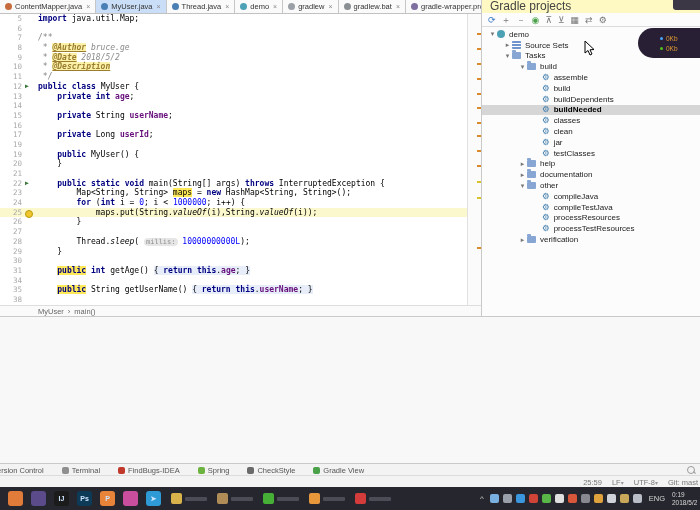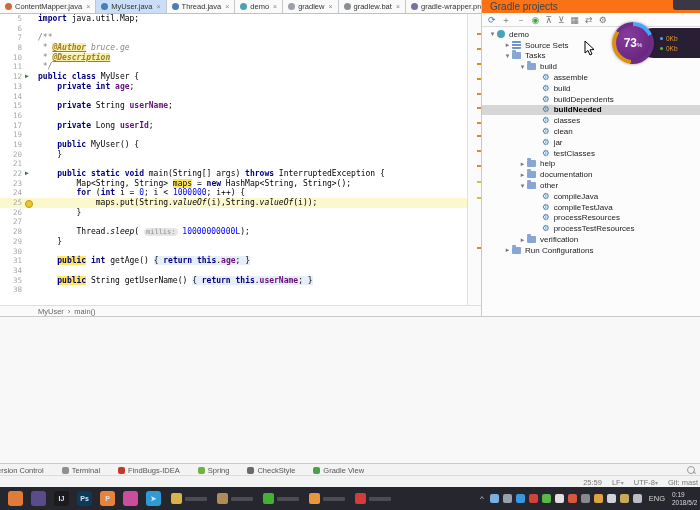--- a/index.html
+++ b/index.html
@@ -40,21 +40,21 @@
   
   #stripe{position:absolute;left:467px;top:14px;width:14px;height:291px;background:#fbfbfb;border-left:1px solid #e0e0e0;}
   .tick{position:absolute;left:9px;width:5px;height:2px;}
   
   #crumbs{position:absolute;left:0;top:305px;width:481px;height:12px;background:#fafafa;
     border-top:1px solid #dedede;border-bottom:1px solid #c9c9c9;font-size:7.5px;color:#666;
     display:flex;align-items:center;gap:4px;padding-left:38px;box-sizing:border-box;}
   
   #gradle{position:absolute;left:481px;top:0;width:219px;height:317px;background:#fcfcfc;
     border-left:1px solid #c9c9c9;border-bottom:1px solid #c9c9c9;box-sizing:border-box;}
-  #gradle-title{height:13px;line-height:13px;font-size:10px;color:#444;padding-left:8px;background:#f97316;}
+  #gradle-title{height:13px;line-height:13px;font-size:12px;color:#444;padding-left:8px;background:#fef9c3;}
   #gradle-toolbar{height:13px;display:flex;align-items:center;gap:6px;padding-left:6px;
     border-bottom:1px solid #dcdcdc;font-size:9px;color:#777;}
   #gradle-toolbar .tbi{cursor:default;line-height:12px;}
   #gtree{position:relative;margin-top:2px;}
   .trow{position:relative;height:10.8px;display:flex;align-items:center;font-size:8px;color:#222;white-space:nowrap;}
   .trow.sel{background:#d6d6d6;}
   .trow.sel .tlabel{font-weight:bold;color:#000;}
   .chev{width:9px;font-size:7px;color:#777;text-align:center;flex:0 0 auto;}
   .ticon{flex:0 0 auto;margin-right:4px;}
   .ticon.task{color:#3f7cac;font-size:8.5px;line-height:9px;}
@@ -152,20 +152,21 @@
         <span>▾</span>
         <span>▤</span>
       </div>
     </div>
 
   <div id="editor">
       <div class="line"><span class="gut">5</span><span class="code"><span class="kw">import </span><span>java.util.Map;</span></span></div>
       <div class="line"><span class="gut">6</span><span class="code"></span></div>
       <div class="line"><span class="gut">7</span><span class="code"><span class="cmt">/**</span></span></div>
       <div class="line"><span class="gut">8</span><span class="code"><span class="cmt"> * </span><span class="tag">@Author</span><span class="cmti"> bruce.ge</span></span></div>
+      <div class="line"><span class="gut">9</span><span class="code"><span class="cmt"> * </span><span class="tag">@Date</span><span class="cmti"> 2018/5/2</span></span></div>
       <div class="line"><span class="gut">10</span><span class="code"><span class="cmt"> * </span><span class="tag">@Description</span></span></div>
       <div class="line"><span class="gut">11</span><span class="code"><span class="cmt"> */</span></span></div>
       <div class="line"><span class="gut">12</span><span class="gicon run">▶</span><span class="code"><span class="kw">public class </span><span>MyUser {</span></span></div>
       <div class="line"><span class="gut">13</span><span class="code"><span>    </span><span class="kw">private int </span><span class="fld">age</span><span>;</span></span></div>
       <div class="line"><span class="gut">14</span><span class="code"></span></div>
       <div class="line"><span class="gut">15</span><span class="code"><span>    </span><span class="kw">private </span><span>String </span><span class="fld">userName</span><span>;</span></span></div>
       <div class="line"><span class="gut">16</span><span class="code"></span></div>
       <div class="line"><span class="gut">17</span><span class="code"><span>    </span><span class="kw">private </span><span>Long </span><span class="fld">userId</span><span>;</span></span></div>
       <div class="line"><span class="gut">19</span><span class="code"></span></div>
       <div class="line"><span class="gut">19</span><span class="code"><span>    </span><span class="kw">public </span><span>MyUser() {</span></span></div>
@@ -315,25 +316,20 @@
         <div class="trow" style="padding-left: 51px;">
           <span class="chev"></span>
           <span class="ticon task">⚙</span>
           <span class="tlabel">processTestResources</span>
         </div>
         <div class="trow" style="padding-left: 36px;">
           <span class="chev">▸</span>
           <span class="ticon folder"></span>
           <span class="tlabel">verification</span>
         </div>
-        <div class="trow" style="padding-left: 21px;">
-          <span class="chev">▸</span>
-          <span class="ticon folder"></span>
-          <span class="tlabel">Run Configurations</span>
-        </div>
       </div>
   </div>
 
   <div id="blank"></div>
 
   <div id="twbar">
       <div class="twitem">
         <span>ersion Control</span>
       </div>
       <div class="twitem">
@@ -422,26 +418,20 @@
     <div id="net-pill">
         <div class="net-row">
           <span class="net-dot" style="background: rgb(74, 163, 255);"></span>
           <span>0Kb</span>
         </div>
         <div class="net-row">
           <span class="net-dot" style="background: rgb(82, 196, 26);"></span>
           <span>0Kb</span>
         </div>
       </div>
-    <div id="net-ring">
-      <div id="net-circle">
-        <span>73</span>
-          <small>%</small>
-      </div>
-    </div>
   </div>
 
   <div id="corner-dark"></div>
 
   <svg id="cursor" width="11" height="15" viewBox="0 0 11 15">
     <polygon points="1,0 1,12 4,9.5 6,14 8,13 6,8.8 10,8.5" fill="#fff" stroke="#000" stroke-width="1"></polygon>
   </svg>
 </div>
 
 </body></html>

